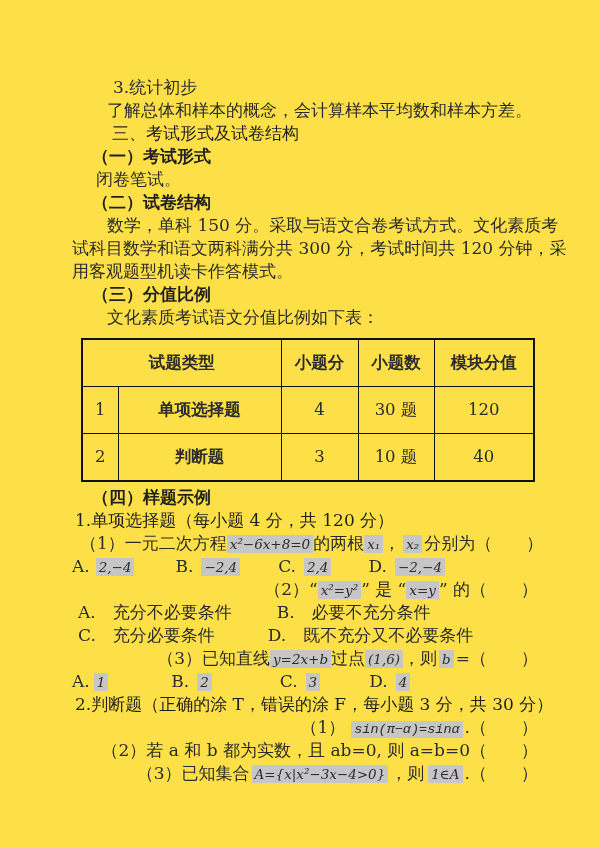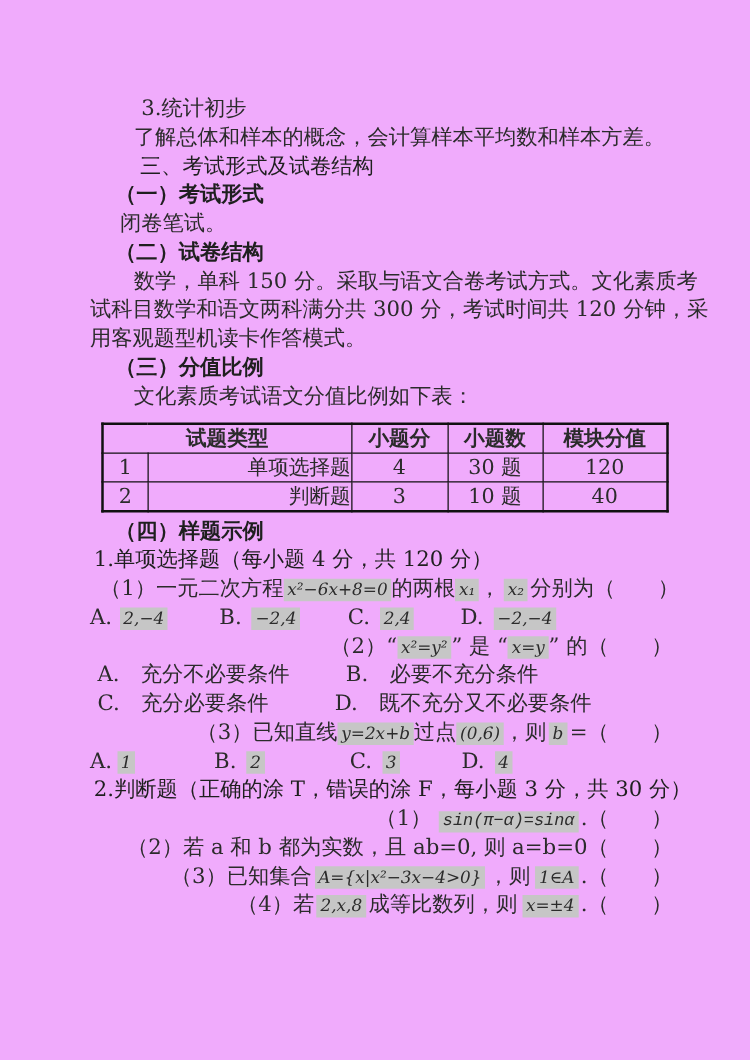--- a/index.html
+++ b/index.html
@@ -1,19 +1,19 @@
 <!DOCTYPE html>
 <html><head>
 <meta charset="utf-8">
 <style>
   html,body{margin:0;padding:0;}
   .page{
     position:relative;
     width:600px;height:848px;
-    background:#f0abfc;
+    background:#fde047;
     overflow:hidden;
     font-family:"DejaVu Serif","Liberation Serif",serif;
     color:#2b2b2b;
   }
   .doc{position:absolute;left:72px;top:76px;width:466px;}
   .ln{height:23px;line-height:23px;font-size:17px;white-space:nowrap;}
   .b{font-weight:normal;color:#1f1f1f;}
   .kai{font-weight:bold;color:#1f1f1f;}
   .p41{padding-left:41px;}
   .p40{padding-left:40px;}
@@ -33,27 +33,27 @@
   table.score{
     border-collapse:collapse;
     margin:9px 0 0 9px;
     table-layout:fixed;
     border:2px solid #111;
     font-size:16.5px;
   }
   table.score td{
     border:1px solid #111;
     height:22px;
-    padding:0;
+    padding:12px;
     text-align:center;
     line-height:22px;
     white-space:nowrap;
     overflow:hidden;
   }
-  table.score td.lft{text-align:right;padding-left:12px;}
+  table.score td.lft{text-align:center;padding-left:12px;font-weight:bold;}
   table.score td.hd{font-weight:bold;}
   .after-table{margin-top:4px;}
 </style>
 </head>
 <body>
 
 <div class="page">
   <div class="doc">
 
     <div class="ln p41">3.统计初步</div>
@@ -100,22 +100,21 @@
     </tbody>
       </table>
 
     <div class="ln p20 kai after-table">（四）样题示例</div>
     <div class="ln p3 b">1.单项选择题（每小题 4 分，共 120 分）</div>
     <div class="ln p8"><span class="">（1）一元二次方程</span><span class="hl math">x²−6x+8=0</span><span class="">的两根</span><span class="hl math">x₁</span><span class="">，</span><span class="hl math" style="margin-left: 3px;">x₂</span><span class="" style="margin-left: 2px;">分别为（　　）</span></div>
     <div class="ln"><span class="">A.</span><span class="hl math" style="margin-left: 6px;">2,−4</span><span class="" style="margin-left: 41px;">B.</span><span class="hl math" style="margin-left: 8px;">−2,4</span><span class="" style="margin-left: 38px;">C.</span><span class="hl math" style="margin-left: 8px;">2,4</span><span class="" style="margin-left: 37px;">D.</span><span class="hl math" style="margin-left: 8px;">−2,−4</span></div>
     <div class="ln p8"><span class="">（2）“</span><span class="hl math">x²=y²</span><span class="">” 是 “</span><span class="hl math">x=y</span><span class="">” 的（　　）</span></div>
     <div class="ln p6"><span class="">A.　充分不必要条件</span><span class="" style="margin-left: 45px;">B.　必要不充分条件</span></div>
     <div class="ln p6"><span class="">C.　充分必要条件</span><span class="" style="margin-left: 53px;">D.　既不充分又不必要条件</span></div>
-    <div class="ln p8"><span class="">（3）已知直线</span><span class="hl math">y=2x+b</span><span class="">过点</span><span class="hl math">(0,6)</span><span class="">，则</span><span class="hl math" style="margin-left: 2px;">b</span><span class="" style="margin-left: 2px;">=（　　）</span></div>
+    <div class="ln p8"><span class="">（3）已知直线</span><span class="hl math">y=2x+b</span><span class="">过点</span><span class="hl math">(1,6)</span><span class="">，则</span><span class="hl math" style="margin-left: 2px;">b</span><span class="" style="margin-left: 2px;">=（　　）</span></div>
     <div class="ln"><span class="">A.</span><span class="hl math" style="margin-left: 4px;">1</span><span class="" style="margin-left: 63px;">B.</span><span class="hl math" style="margin-left: 8px;">2</span><span class="" style="margin-left: 68px;">C.</span><span class="hl math" style="margin-left: 8px;">3</span><span class="" style="margin-left: 49px;">D.</span><span class="hl math" style="margin-left: 8px;">4</span></div>
     <div class="ln p3 b">2.判断题（正确的涂 T，错误的涂 F，每小题 3 分，共 30 分）</div>
     <div class="ln p8"><span class="">（1）</span><span class="hl math" style="margin-left: 6px; font-family: Liberation Mono, monospace;">sin(π−α)=sinα</span><span class="" style="margin-left: 2px;">.（　　）</span></div>
     <div class="ln p8"><span class="">（2）若 a 和 b 都为实数，且 ab=0, 则 a=b=0（　　）</span></div>
     <div class="ln p8"><span class="">（3）已知集合</span><span class="hl math" style="margin-left: 2px;">A={x|x²−3x−4&gt;0}</span><span class="" style="margin-left: 2px;">，则</span><span class="hl math" style="margin-left: 4px;">1∈A</span><span class="" style="margin-left: 2px;">.（　　）</span></div>
-    <div class="ln p8"><span class="">（4）若</span><span class="hl math" style="margin-left: 2px;">2,x,8</span><span class="" style="margin-left: 2px;">成等比数列，则</span><span class="hl math" style="margin-left: 4px;">x=±4</span><span class="" style="margin-left: 2px;">.（　　）</span></div>
 
   </div>
 </div>
 
 </body></html>

